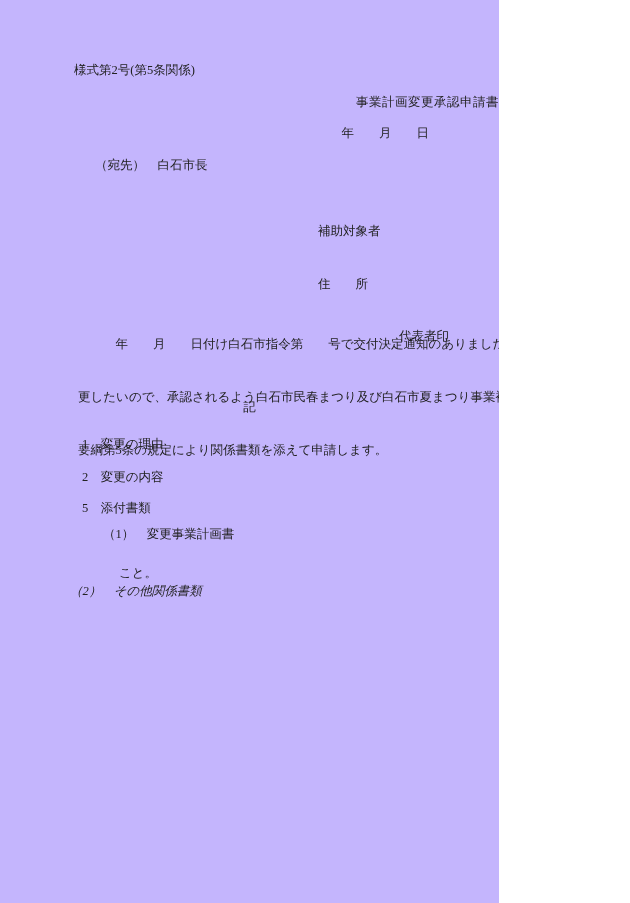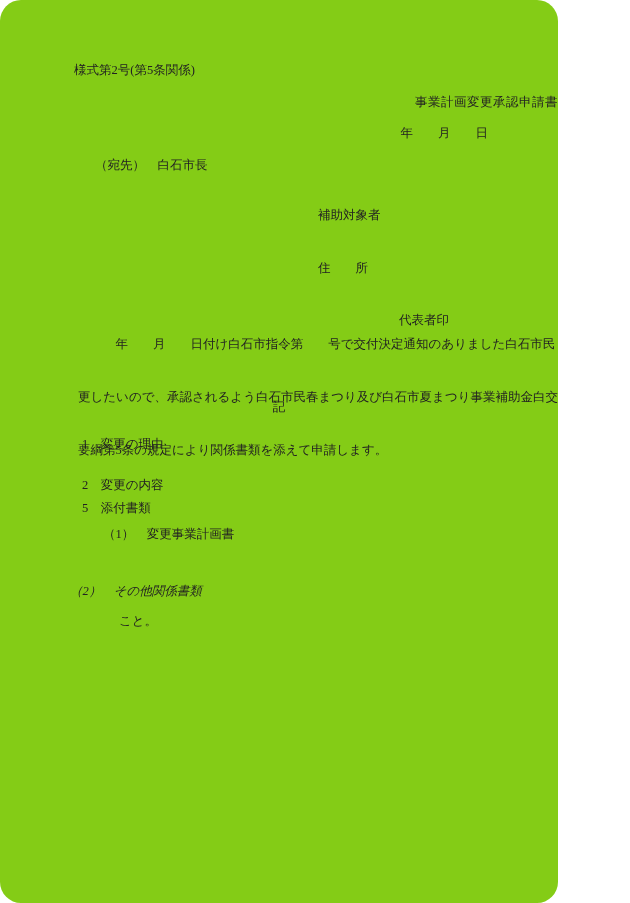--- a/index.html
+++ b/index.html
@@ -2,53 +2,52 @@
 <html><head>
 <meta charset="utf-8">
 <style>
   html, body {
     margin: 0;
     padding: 0;
     background: #ffffff;
   }
   .page {
     position: relative;
-    width: 558px;
+    width: 499px;
     height: 903px;
-    background: #84cc16;
+    background: #c4b5fd;
     color: #222222;
     font-family: "Liberation Serif", "DejaVu Serif", serif;
     font-size: 12.5px;
     line-height: 17.5px;
     overflow: hidden;
-    border-radius: 21px;
   }
   .abs { position: absolute; white-space: pre; }
 
   .form-number { left: 74px; top: 62px; }
   .doc-title   { left: 0; right: 0; top: 94px; text-align: right; letter-spacing: 0.5px; }
   .date-line   { right: 70px; top: 125px; margin-left: 36px; }
   .addressee   { left: 95px; top: 157px; text-align: center; }
 
-  .applicant   { left: 318px; top: 172px; width: 212px; }
+  .applicant   { left: 318px; top: 188px; width: 212px; }
   .applicant .line { white-space: pre; }
   .rep-row { display: flex; justify-content: center; }
 
   .body-par { left: 78px; top: 301px; width: 496px; line-height: 17.6px; }
   .body-par .line { white-space: pre; }
 
   .ki-heading { left: 0; right: 0; top: 399px; text-align: center; }
 
   .item-1 { left: 82px; top: 436px; }
-  .item-2 { left: 82px; top: 469px; margin-top: 8px; }
+  .item-2 { left: 82px; top: 469px; }
   .item-3 { left: 82px; top: 500px; }
 
   .attach-1   { left: 70px; top: 526px; margin-left: 33px; }
   .note-line1 { left: 77px; top: 545px; }
-  .note-line2 { left: 119px; top: 565px; margin-top: 48px; }
+  .note-line2 { left: 119px; top: 565px; }
   .attach-2   { left: 70px; top: 583px; font-style: italic; }
 </style>
 </head>
 <body>
 
 <div class="page">
 
   <div class="abs form-number">様式第2号(第5条関係)</div>
 
   <div class="abs doc-title">事業計画変更承認申請書</div>

